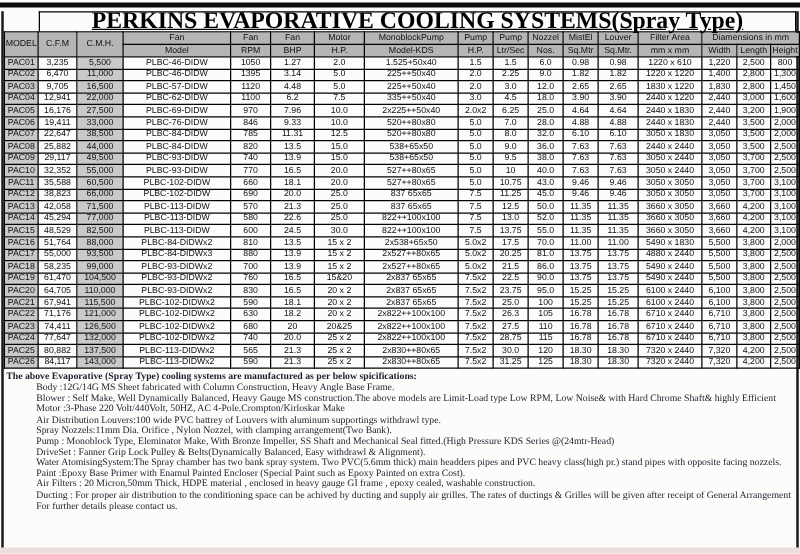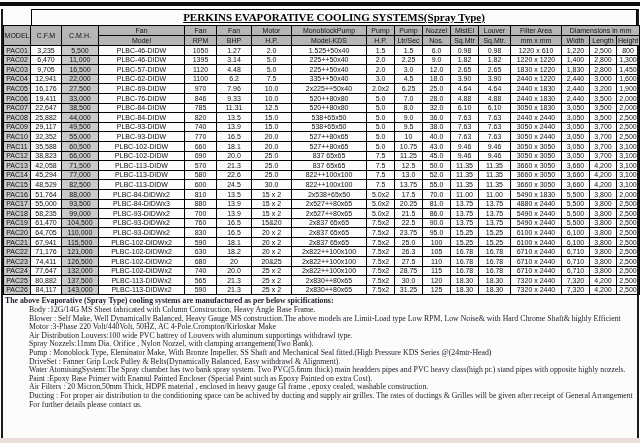--- a/index.html
+++ b/index.html
@@ -13,21 +13,21 @@
   .sheet{
     margin:0 1px;
     border-left:2px solid #1a1a1a;
     border-right:2px solid #1a1a1a;
     min-height:432px;
   }
   .titlebox{
     border:1.5px solid #000;border-bottom:none;
     text-align:center;
     font-family:"Liberation Serif",serif;
-    font-weight:bold;font-size:11px;line-height:14px;height:15px;margin-left:28px;
+    font-weight:bold;font-size:19px;line-height:14px;height:15px;margin-left:28px;
   }
   .titlebox span{text-decoration:underline;}
   table{
     width:100%;border-collapse:collapse;table-layout:fixed;
     font-size:7px;
   }
   th,td{
     border:1px solid #000;
     padding:0;text-align:center;vertical-align:middle;
     white-space:nowrap;overflow:hidden;
@@ -615,21 +615,21 @@
   <div class="specs">
     <div class="spec-heading">The above Evaporative (Spray Type) cooling systems are manufactured as per below spicifications:</div>
     <div>
         <div class="spec-line">Body      :12G/14G MS Sheet fabricated with Column Construction, Heavy Angle Base Frame.</div>
         <div class="spec-line">Blower   : Self Make, Well Dynamically Balanced, Heavy Gauge  MS construction.The above models are Limit-Load type Low RPM, Low Noise&amp; with Hard Chrome Shaft&amp; highly  Efficient</div>
         <div class="spec-line">Motor     :3-Phase 220 Volt/440Volt, 50HZ, AC 4-Pole.Crompton/Kirloskar Make</div>
         <div class="spec-line">Air Distribution Louvers:100 wide PVC battrey of Louvers with aluminum supportings withdrawl type.</div>
         <div class="spec-line">Spray Nozzels:11mm Dia. Orifice , Nylon Nozzel, with clamping arrangement(Two Bank).</div>
         <div class="spec-line">Pump      : Monoblock Type, Eleminator Make, With Bronze Impeller, SS Shaft and Mechanical Seal fitted.(High Pressure KDS Series @(24mtr-Head)</div>
         <div class="spec-line">DriveSet  : Fanner Grip Lock Pulley &amp; Belts(Dynamically Balanced, Easy withdrawl  &amp; Alignment).</div>
-        <div class="spec-line">Water AtomisingSystem:The Spray chamber has two bank spray system. Two PVC(5.6mm thick) main headders pipes and PVC heavy class(high pr.) stand pipes with opposite highly nozzels.</div>
+        <div class="spec-line">Water AtomisingSystem:The Spray chamber has two bank spray system. Two PVC(5.6mm thick) main headders pipes and PVC heavy class(high pr.) stand pipes with opposite facing nozzels.</div>
         <div class="spec-line">Paint        :Epoxy Base Primer with Enamul Painted Encloser (Special Paint such as Epoxy Painted on extra Cost).</div>
         <div class="spec-line">Air Filters : 20 Micron,50mm Thick, HDPE material , enclosed in heavy gauge GI frame , epoxy cealed, washable construction.</div>
         <div class="spec-line">Ducting   : For proper air distribution to the conditioning space can be achived by ducting and supply air grilles. The rates of ductings &amp; Grilles will be given after receipt of General Arrangement Drawing of</div>
         <div class="spec-line">For further details please contact us.</div>
       </div>
   </div>
 
 </div>
 
 <div class="bottomstrip"></div>

